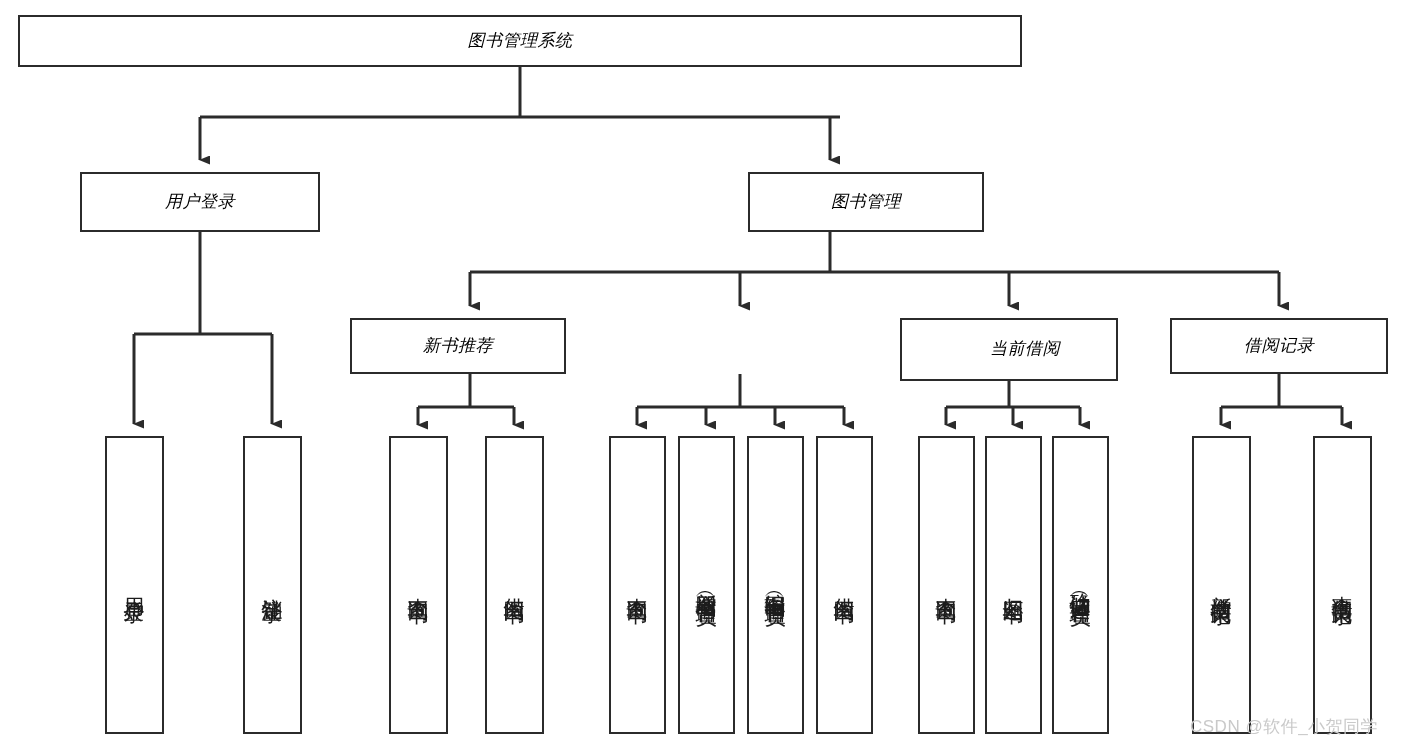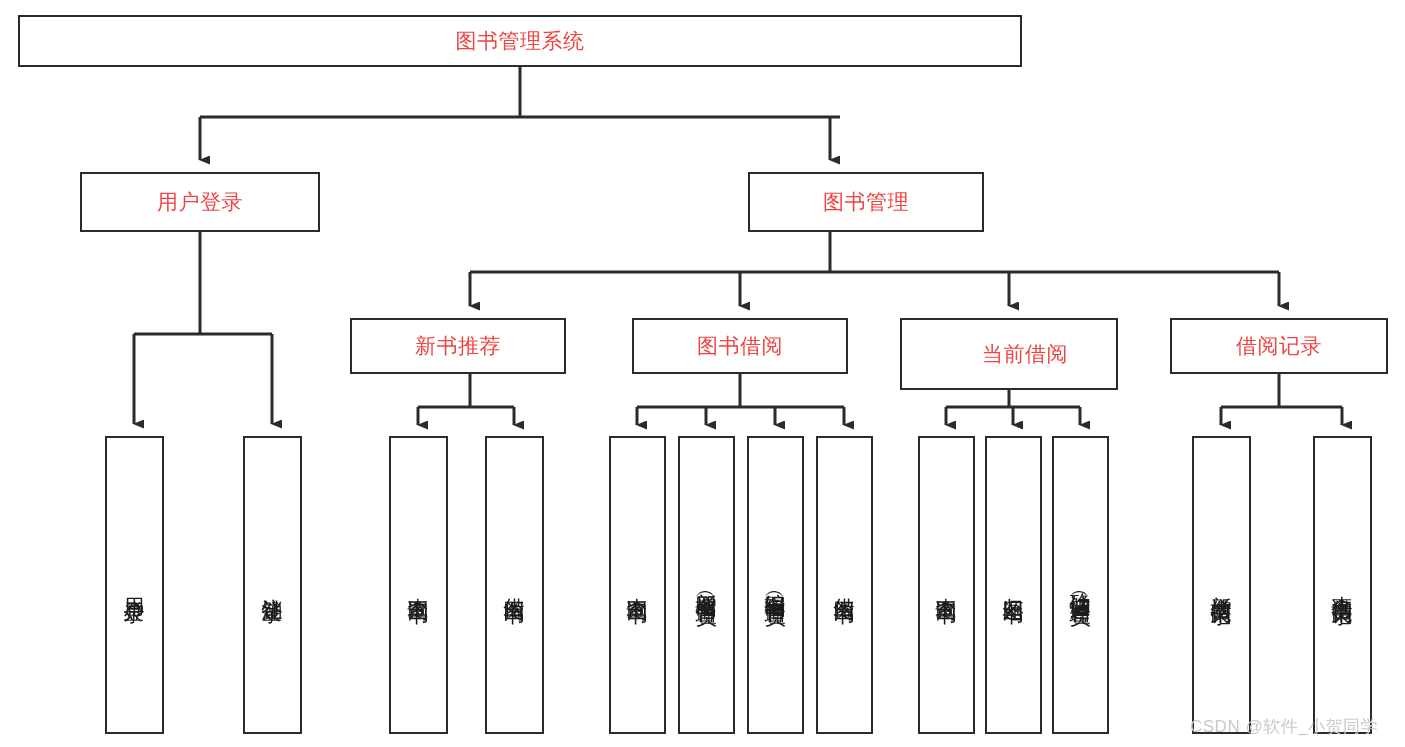--- a/index.html
+++ b/index.html
@@ -24,25 +24,26 @@
     position: absolute;
     box-sizing: border-box;
     background: #ffffff;
     border: 2.5px solid #2b2b2b;
     display: flex;
     align-items: center;
     justify-content: center;
     overflow: hidden;
   }
   .node-label-h {
-    font-size: 21px;
-    color: #ef4444;
+    font-size: 17px;
+    color: #000000;
     line-height: 1.1;
     letter-spacing: 0.5px;
     white-space: nowrap;
+    font-style: italic;
   }
   .node-label-v {
     font-size: 21px;
     color: #1c1c1c;
     writing-mode: vertical-rl;
     text-orientation: upright;
     letter-spacing: 2px;
     line-height: 1;
     white-space: nowrap;
     text-align: center;
@@ -136,24 +137,21 @@
   <div class="node-box" style="left: 80px; top: 172px; width: 240px; height: 60px;">
     <span class="node-label-h">用户登录</span>
   </div>
   <div class="node-box" style="left: 712px; top: 172px; width: 236px; height: 60px; margin-left: 36px;">
     <span class="node-label-h">图书管理</span>
   </div>
 
   <div class="node-box" style="left: 350px; top: 318px; width: 216px; height: 56px;">
     <span class="node-label-h">新书推荐</span>
   </div>
-  <div class="node-box" style="left: 632px; top: 318px; width: 216px; height: 56px;">
-    <span class="node-label-h">图书借阅</span>
-  </div>
-  <div class="node-box" style="left: 900px; top: 318px; width: 218px; height: 72px; padding-left: 32px;">
+  <div class="node-box" style="left: 900px; top: 318px; width: 218px; height: 63px; padding-left: 32px;">
     <span class="node-label-h">当前借阅</span>
   </div>
   <div class="node-box" style="left: 1170px; top: 318px; width: 218px; height: 56px;">
     <span class="node-label-h">借阅记录</span>
   </div>
 
   <div class="node-box" style="left: 105px; top: 436px; width: 59px; height: 298px;">
     <span class="node-label-v">用户登录</span>
   </div>
   <div class="node-box" style="left: 243px; top: 436px; width: 59px; height: 298px;">

